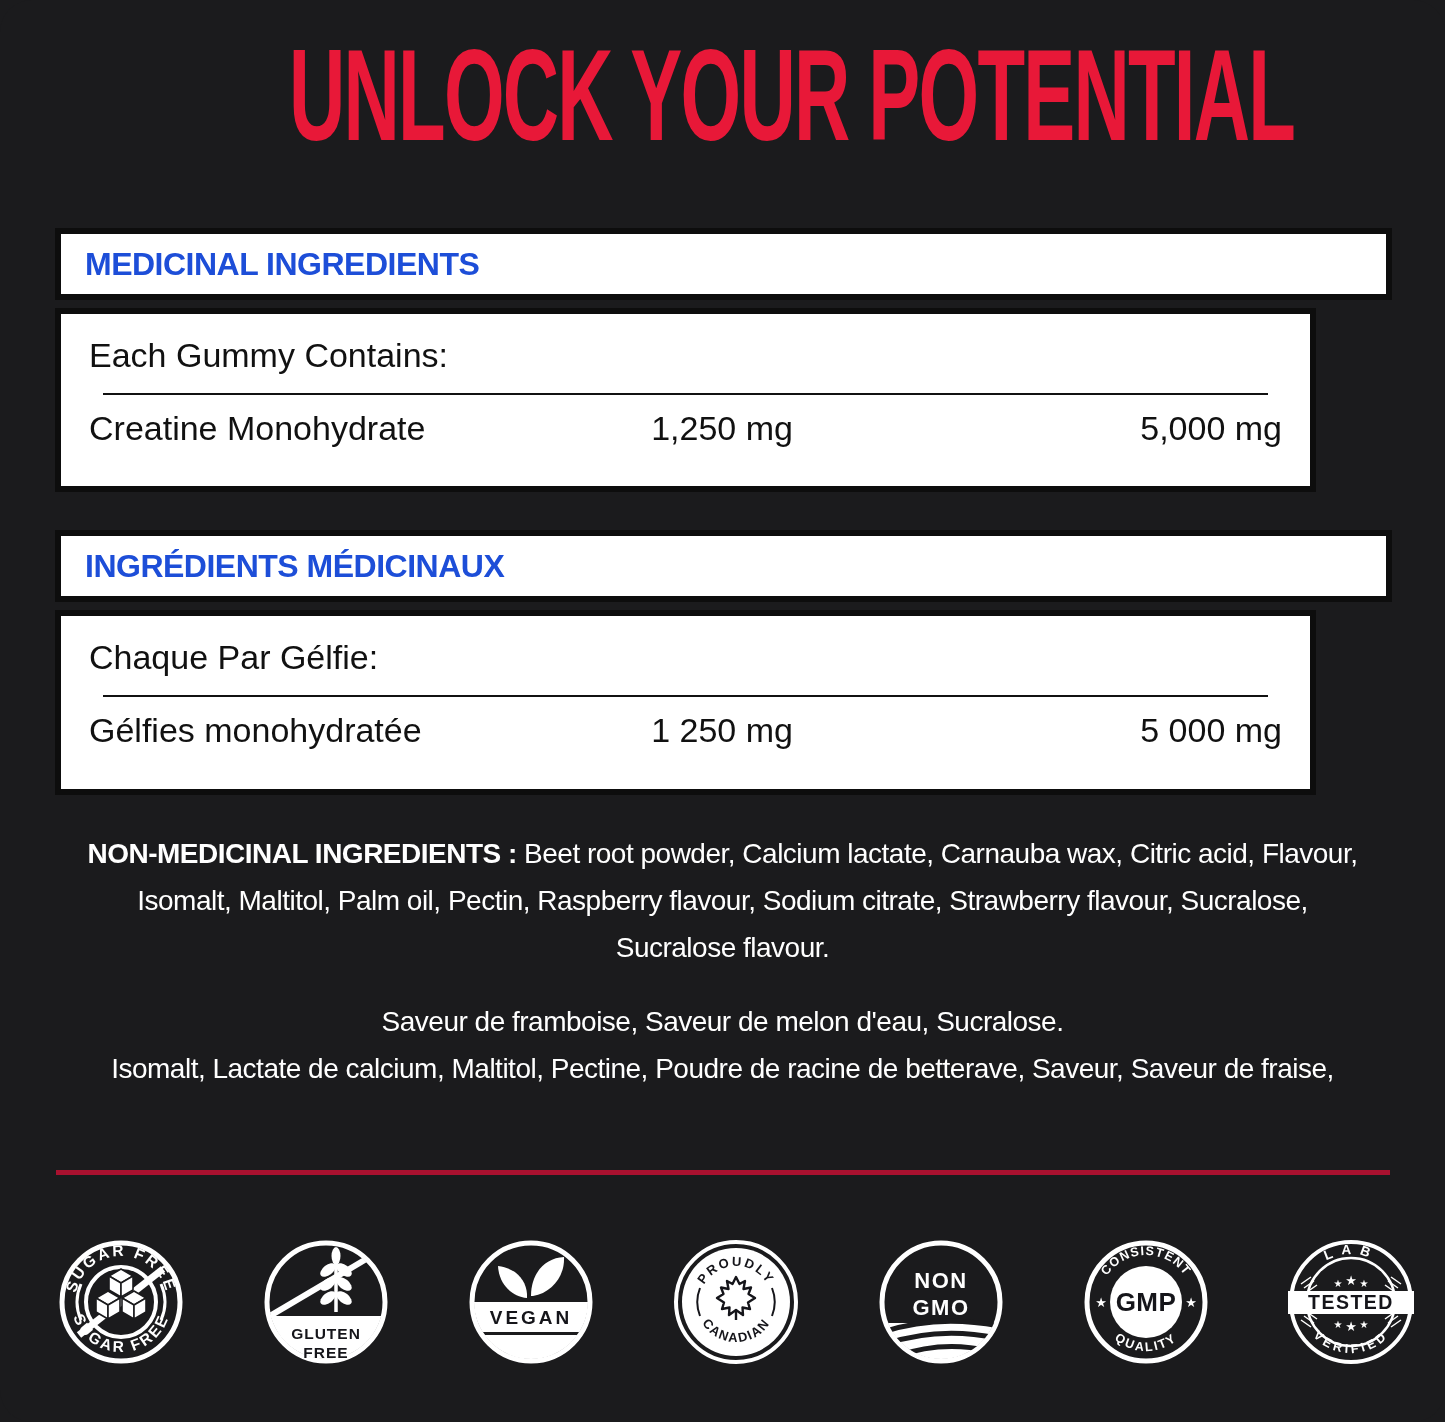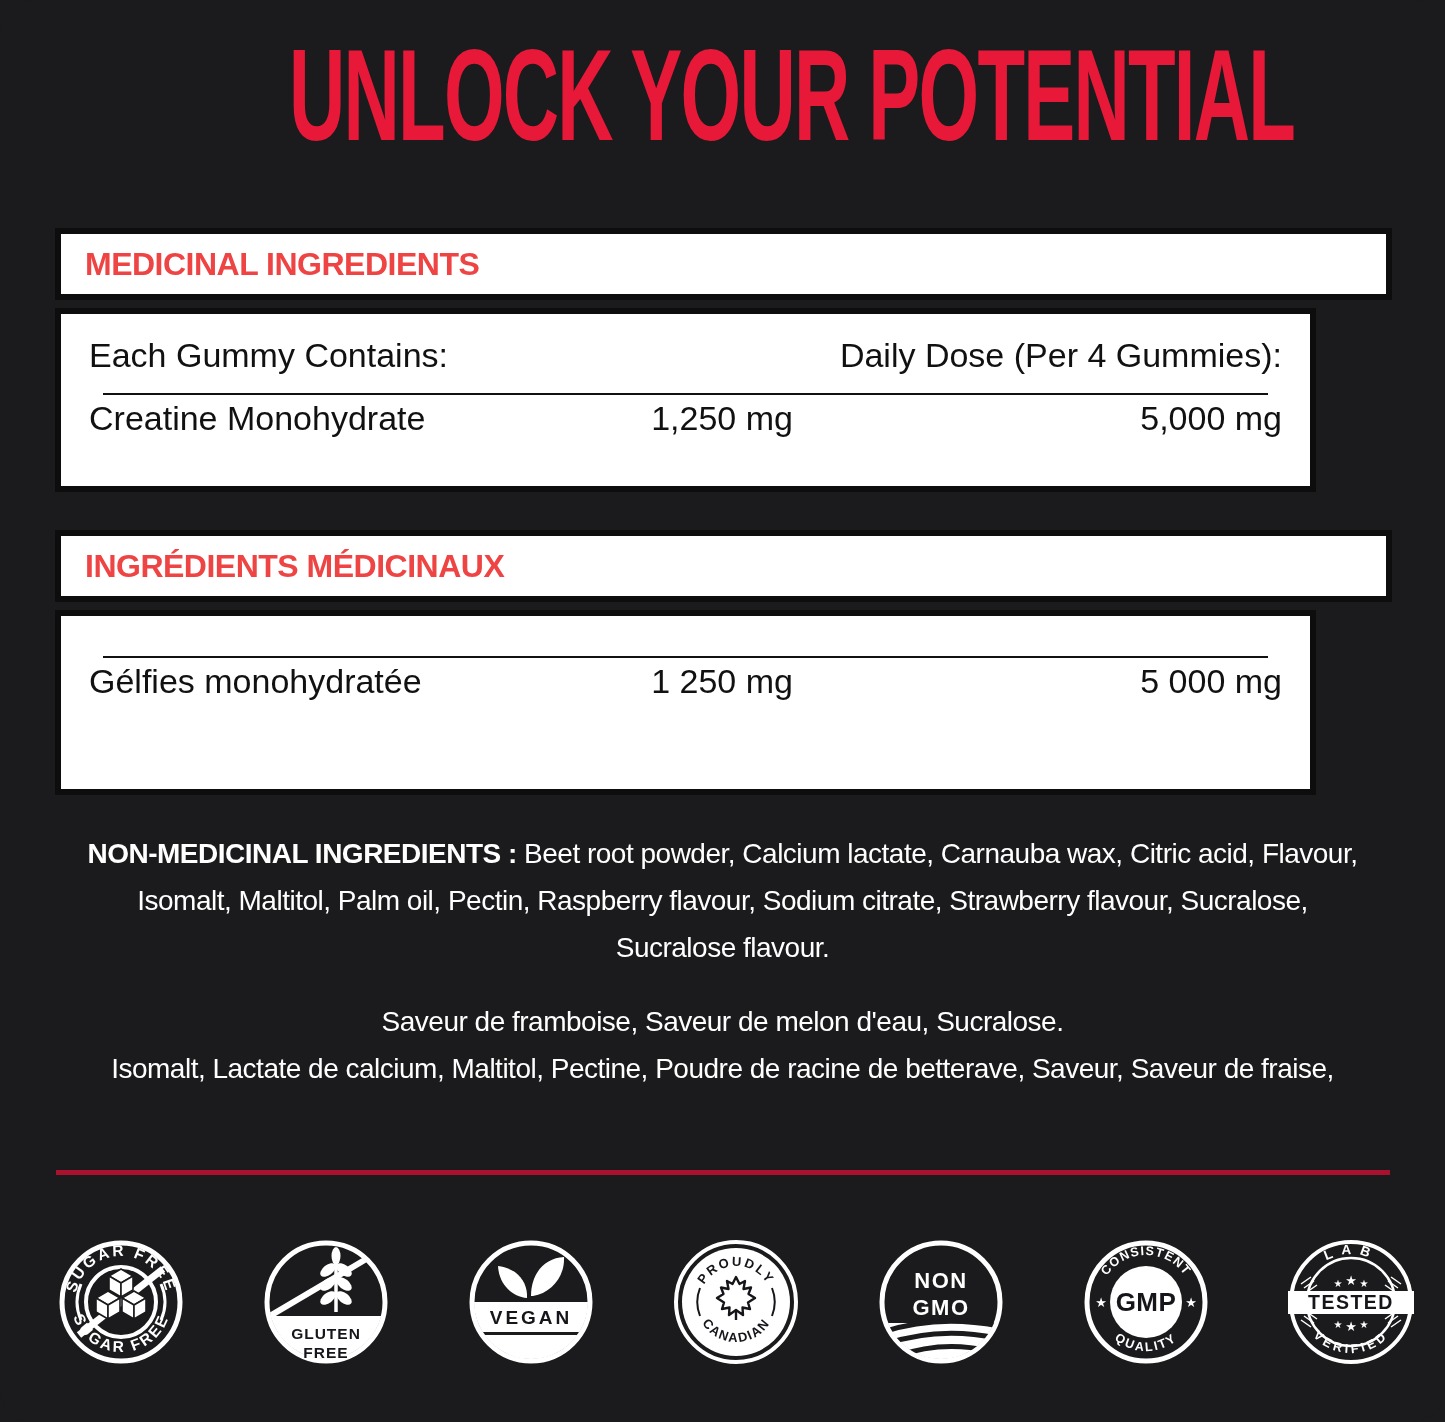--- a/index.html
+++ b/index.html
@@ -13,30 +13,30 @@
     font-size:130px;font-weight:bold;line-height:1;letter-spacing:-3px;
     color:#e81838;transform:scaleX(0.60);transform-origin:50% 50%;white-space:nowrap;
   }
   
   .bar{
     position:absolute;left:55px;width:1337px;height:72px;background:#ffffff;
     border:6px solid #0d0d0d;box-sizing:border-box;display:flex;align-items:center;
     padding-left:24px;
   }
   .bar-en{top:228px}.bar-fr{top:530px}
-  .bar .bar-label{font-weight:bold;font-size:32px;letter-spacing:-0.5px;color:#ef4444;}
+  .bar .bar-label{font-weight:bold;font-size:32px;letter-spacing:-0.5px;color:#1d4ed8;}
   
   .tbl{
     position:absolute;left:55px;width:1261px;background:#ffffff;
     border:6px solid #0d0d0d;box-sizing:border-box;padding:22px 28px 0 28px;
   }
   .tbl-en{top:308px;height:184px}.tbl-fr{top:610px;height:185px}
   .hrow{display:flex;justify-content:space-between;font-size:34px;color:#111;}
   .rule{border:none;border-top:2px solid #111;margin:18px 14px 0 14px;}
-  .drow{display:grid;grid-template-columns:1fr auto 0.87fr;margin-top:4px;font-size:34px;color:#111;}
+  .drow{display:grid;grid-template-columns:1fr auto 0.87fr;margin-top:14px;font-size:34px;color:#111;}
   .drow .cell-c{justify-self:center}.drow .cell-r{justify-self:end}
   
   .para{
     position:absolute;left:40px;width:1365px;display:flex;flex-direction:column;align-items:center;
     color:#ffffff;font-size:28px;line-height:47px;letter-spacing:-0.5px;text-align:right;
   }
   .para-en{top:830px}.para-fr{top:998px}
   .pline{white-space:nowrap;width:max-content;}
   .plabel{font-weight:bold;}
   
@@ -53,35 +53,35 @@
 <div class="canvas">
 
   <h1 class="title">UNLOCK YOUR POTENTIAL</h1>
 
   <div class="bar bar-en">
     <span class="bar-label">MEDICINAL INGREDIENTS</span>
   </div>
   <div class="tbl tbl-en">
     <div class="hrow">
       <span>Each Gummy Contains:</span>
-      <span>Daily Dose (Per 4 Gummies):</span>
     </div>
     <hr class="rule">
     <div class="drow">
       <span class="cell-l">Creatine Monohydrate</span>
       <span class="cell-c">1,250 mg</span>
       <span class="cell-r">5,000 mg</span>
     </div>
   </div>
 
   <div class="bar bar-fr">
     <span class="bar-label">INGRÉDIENTS MÉDICINAUX</span>
   </div>
   <div class="tbl tbl-fr">
     <div class="hrow">
+      <span>Chaque Par Gélfie:</span>
     </div>
     <hr class="rule">
     <div class="drow">
       <span class="cell-l">Gélfies monohydratée</span>
       <span class="cell-c">1 250 mg</span>
       <span class="cell-r">5 000 mg</span>
     </div>
   </div>
 
   <div class="para para-en">

